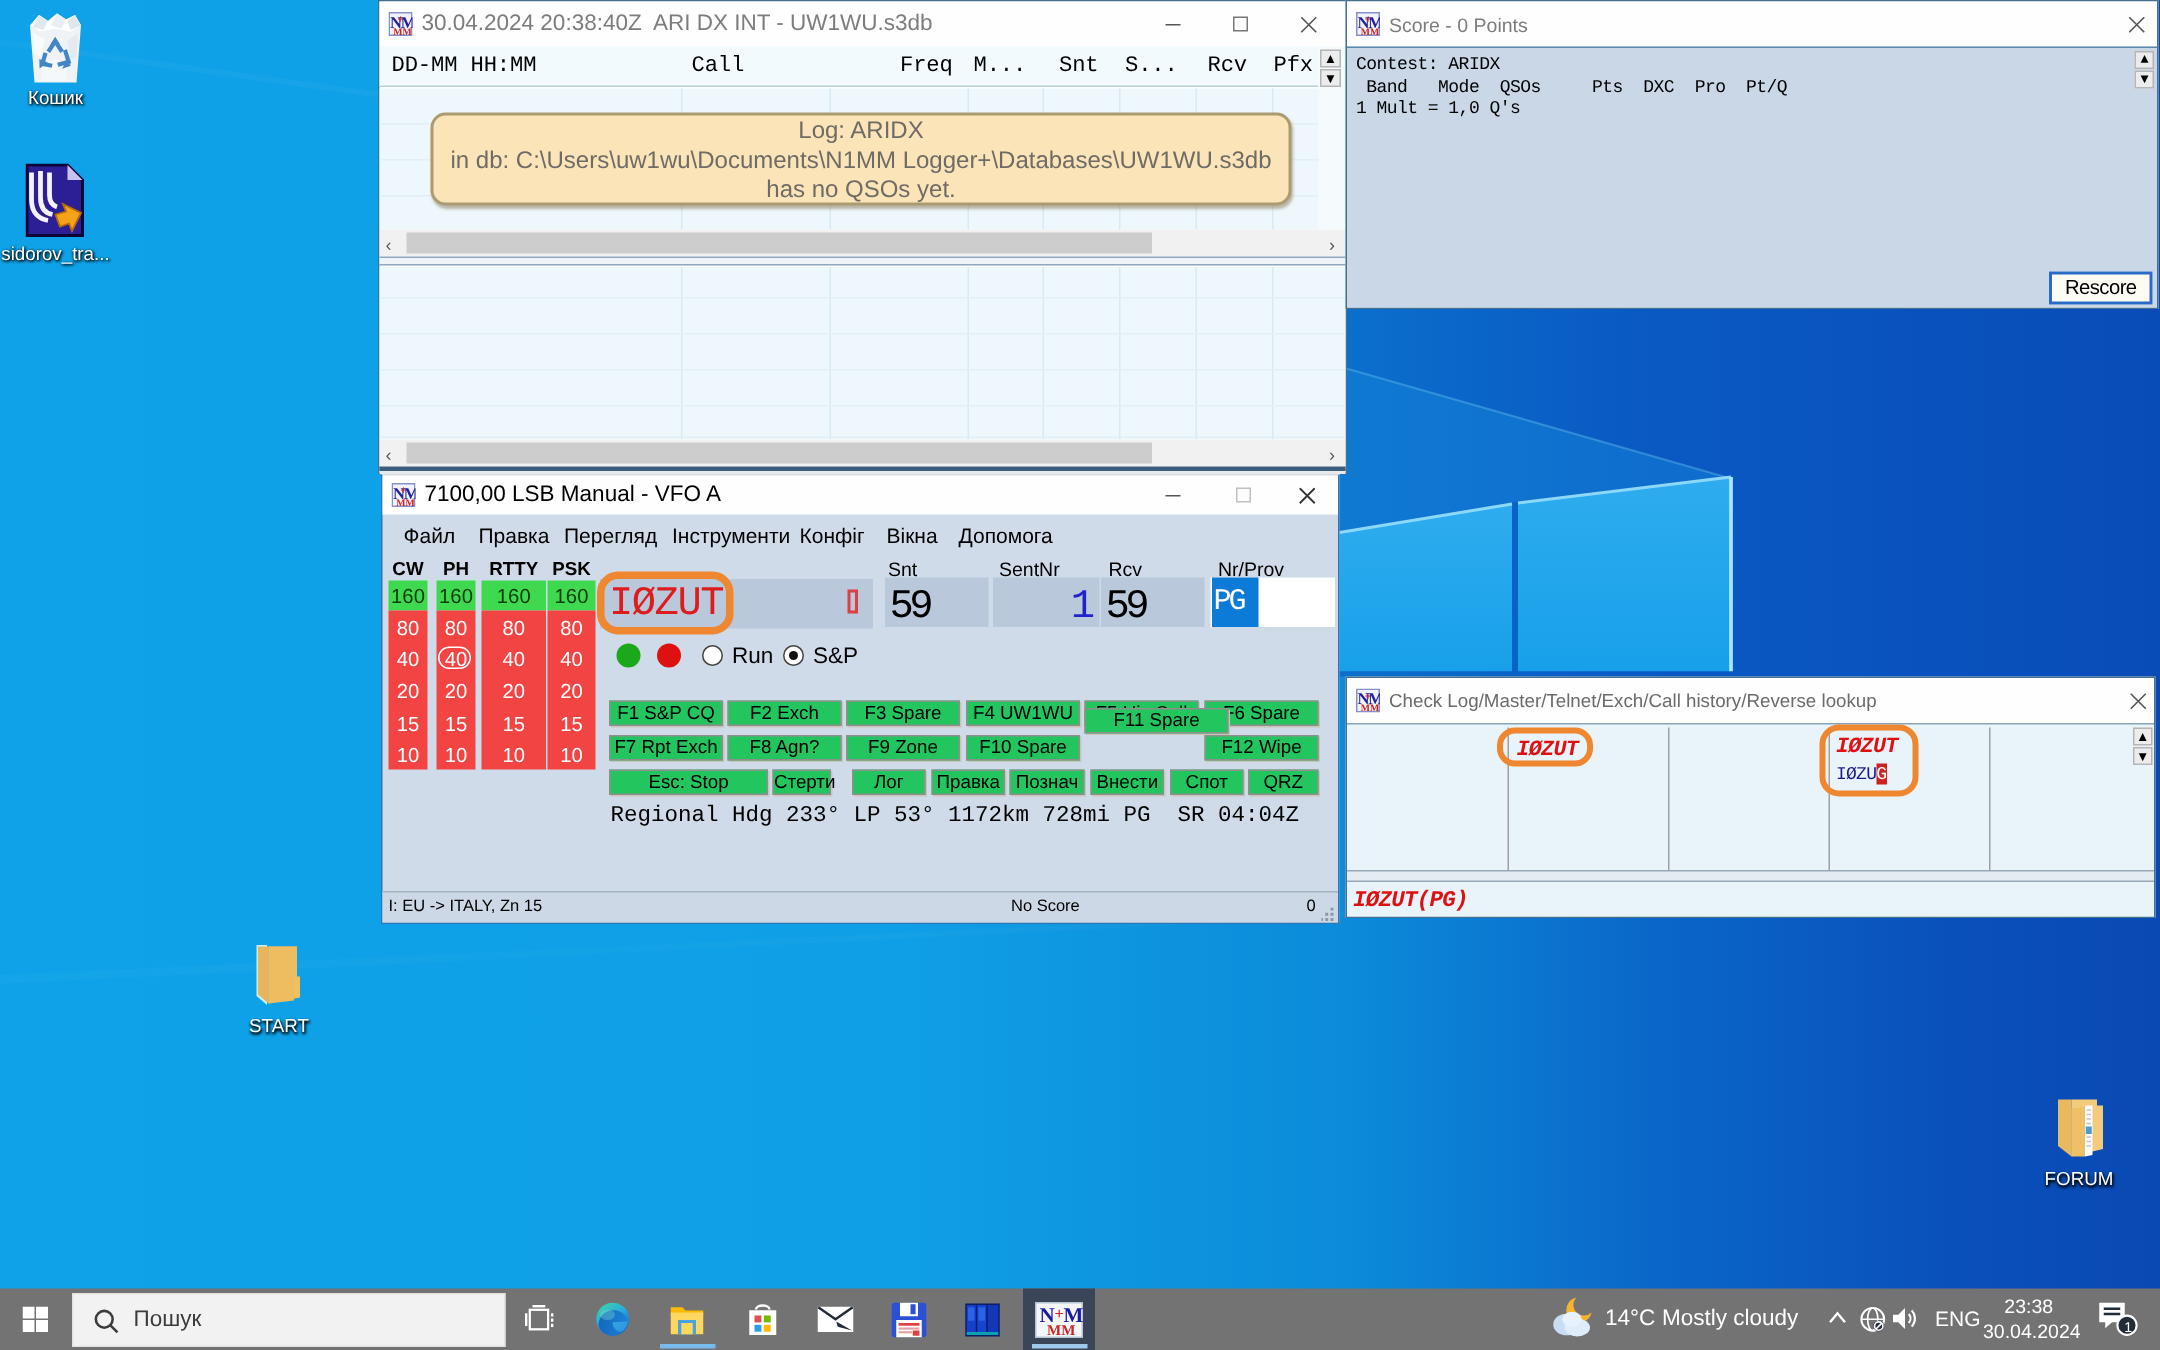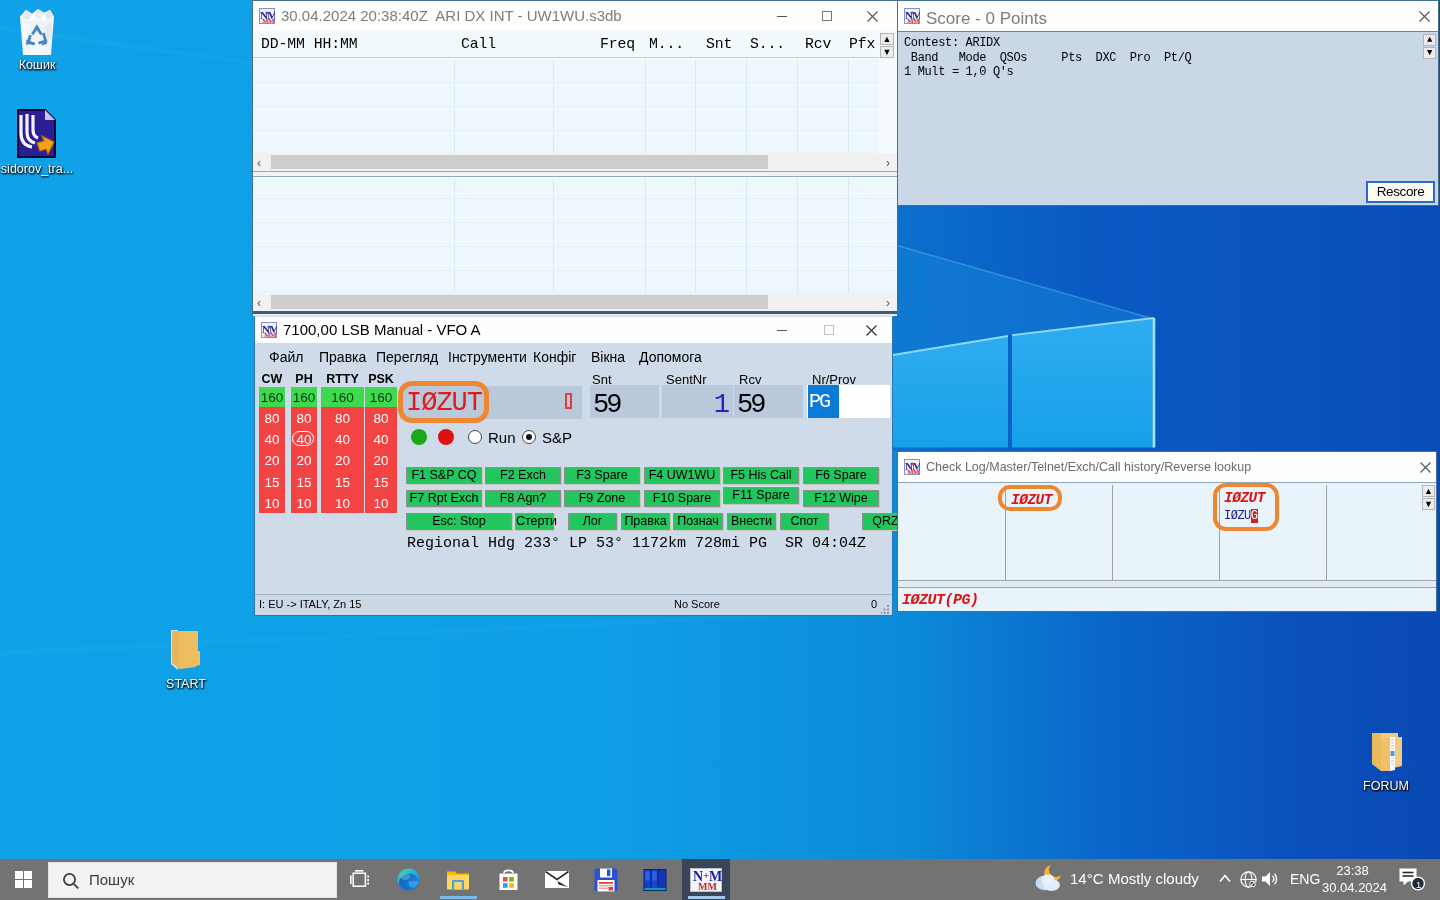--- a/index.html
+++ b/index.html
@@ -154,20 +154,23 @@
     <div class="abs" style="left:392px;top:0;width:1px;height:94px;background:#d8e9f2;"></div>
     <div class="abs" style="left:442px;top:0;width:1px;height:94px;background:#d8e9f2;"></div>
     <div class="abs" style="left:493px;top:0;width:1px;height:94px;background:#d8e9f2;"></div>
     <div class="abs" style="left:544px;top:0;width:1px;height:94px;background:#d8e9f2;"></div>
     <div class="abs" style="left:595px;top:0;width:1px;height:94px;background:#d8e9f2;"></div>
     <div class="abs" style="left:0;top:23px;width:626px;height:1px;background:#e2eff7;"></div>
     <div class="abs" style="left:0;top:47px;width:626px;height:1px;background:#e2eff7;"></div>
     <div class="abs" style="left:0;top:71px;width:626px;height:1px;background:#e2eff7;"></div>
   </div>
 
+  <div class="abs" style="left:34px;top:74px;width:574px;height:62px;background:#fbe4b8;border:2px solid #ac9b72;border-radius:10px;box-shadow:1px 2px 2px rgba(120,100,60,0.45);text-align:center;font-size:16px;color:#6f6b65;line-height:19.5px;padding-top:1px;z-index:5;">
+    Log: ARIDX<br>in db: C:\Users\uw1wu\Documents\N1MM Logger+\Databases\UW1WU.s3db<br>has no QSOs yet.
+  </div>
 
   <div class="abs" style="left:0;top:152px;width:644px;height:18px;background:#f1f1f1;">
     <div class="abs" style="left:4px;top:3px;font-size:12px;color:#555;">‹</div>
     <div class="abs" style="left:18px;top:2px;width:497px;height:14px;background:#cdcdcd;"></div>
     <div class="abs" style="left:633px;top:3px;font-size:12px;color:#555;">›</div>
   </div>
 
   <div class="abs" style="left:0;top:170px;width:644px;height:6px;background:#eef4f8;border-top:1px solid #8fa8bf;border-bottom:1px solid #8fa8bf;"></div>
 
   <div class="abs" style="left:0;top:177px;width:644px;height:115px;background:#edf7fc;">
@@ -196,21 +199,21 @@
 
 <div id="scorewin" class="win" style="left:897px; top:0; width:542px; height:206px; border-color:#45708e;">
   <div class="tbar">
     <svg class="ico" viewBox="0 0 16 16">
         <rect x="0.5" y="0.5" width="15" height="15" fill="#f2f2fa" stroke="#8890cc" stroke-width="1"></rect>
         <text x="1" y="10.5" font-family="Liberation Serif" font-weight="bold" font-size="11" fill="#22229a">N</text>
         <text x="5.8" y="7.5" font-family="Liberation Serif" font-weight="bold" font-size="8" fill="#cc2222">+</text>
         <text x="8.2" y="10.5" font-family="Liberation Serif" font-weight="bold" font-size="11" fill="#22229a">M</text>
         <text x="3.2" y="15.2" font-family="Liberation Serif" font-weight="bold" font-size="6.5" fill="#cc2222">MM</text>
       </svg>
-    <div class="ttl" style="font-size:17px;top:8px;">Score - 0 Points</div>
+    <div class="ttl" style="font-size:13px;top:8px;">Score - 0 Points</div>
     <svg class="abs" style="left:521px;top:10px" width="11" height="11" viewBox="0 0 11 11">
         <path d="M0.5 0.5 L10.5 10.5 M10.5 0.5 L0.5 10.5" stroke="#555" stroke-width="1.1"></path>
       </svg>
   </div>
   <div class="abs mono" style="left:0;top:30px;width:540px;height:174px;background:#c9d7e6;border-top:1px solid #5d87ae;font-size:12px;letter-spacing:-0.03em;color:#000;line-height:14.6px;">
     <div class="abs" style="left:6px;top:4px;white-space:pre;">Contest: ARIDX
  Band   Mode  QSOs     Pts  DXC  Pro  Pt/Q
 1 Mult = 1,0 Q's</div>
     <div class="abs" style="left:525px;top:2px;width:13px;height:12px;background:#ececec;border:1px solid #b5b5b5;font-size:9px;color:#000;text-align:center;line-height:10px;">▲</div>
     <div class="abs" style="left:525px;top:15px;width:13px;height:12px;background:#ececec;border:1px solid #b5b5b5;font-size:9px;color:#000;text-align:center;line-height:10px;">▼</div>
@@ -322,30 +325,30 @@
     <div class="fk" style="left:151px;top:150px;width:76px;">F1 S&amp;P CQ</div>
     <div class="fk" style="left:230px;top:150px;width:76px;">F2 Exch</div>
     <div class="fk" style="left:309px;top:150px;width:76px;">F3 Spare</div>
     <div class="fk" style="left:389px;top:150px;width:76px;">F4 UW1WU</div>
     <div class="fk" style="left:468px;top:150px;width:76px;">F5 His Call</div>
     <div class="fk" style="left:548px;top:150px;width:76px;">F6 Spare</div>
     <div class="fk" style="left:151px;top:173px;width:76px;">F7 Rpt Exch</div>
     <div class="fk" style="left:230px;top:173px;width:76px;">F8 Agn?</div>
     <div class="fk" style="left:309px;top:173px;width:76px;">F9 Zone</div>
     <div class="fk" style="left:389px;top:173px;width:76px;">F10 Spare</div>
-    <div class="fk" style="left:468px;top:170px;width:76px;">F11 Spare</div>
+    <div class="fk" style="left:468px;top:155px;width:96px;">F11 Spare</div>
     <div class="fk" style="left:548px;top:173px;width:76px;">F12 Wipe</div>
     <div class="fk" style="left:151px;top:196px;width:106px;">Esc: Stop</div>
     <div class="fk" style="left:260px;top:196px;width:39px;">Стерти</div>
     <div class="fk" style="left:313px;top:196px;width:49px;">Лог</div>
     <div class="fk" style="left:366px;top:196px;width:49px;">Правка</div>
     <div class="fk" style="left:418px;top:196px;width:50px;">Познач</div>
     <div class="fk" style="left:472px;top:196px;width:49px;">Внести</div>
     <div class="fk" style="left:525px;top:196px;width:49px;">Спот</div>
-    <div class="fk" style="left:607px;top:196px;width:47px;">QRZ</div>
+    <div class="fk" style="left:577px;top:196px;width:47px;">QRZ</div>
   </div>
 
   <div class="abs mono" style="left:152px;top:218px;font-size:15px;color:#000;white-space:pre;">Regional Hdg 233° LP 53° 1172km 728mi PG  SR 04:04Z</div>
 
   <div class="abs" style="left:0;top:277px;width:637px;height:21px;background:#ccd8e5;border-top:1px solid #a3b4c2;font-size:11px;color:#000;">
     <span class="abs" style="left:4px;top:3px;">I: EU -&gt; ITALY, Zn 15</span>
     <span class="abs" style="left:419px;top:3px;">No Score</span>
     <span class="abs" style="left:616px;top:3px;">0</span>
     <svg class="abs" style="left:626px;top:10px" width="9" height="9" viewBox="0 0 9 9">
         <g fill="#8a98a8">

